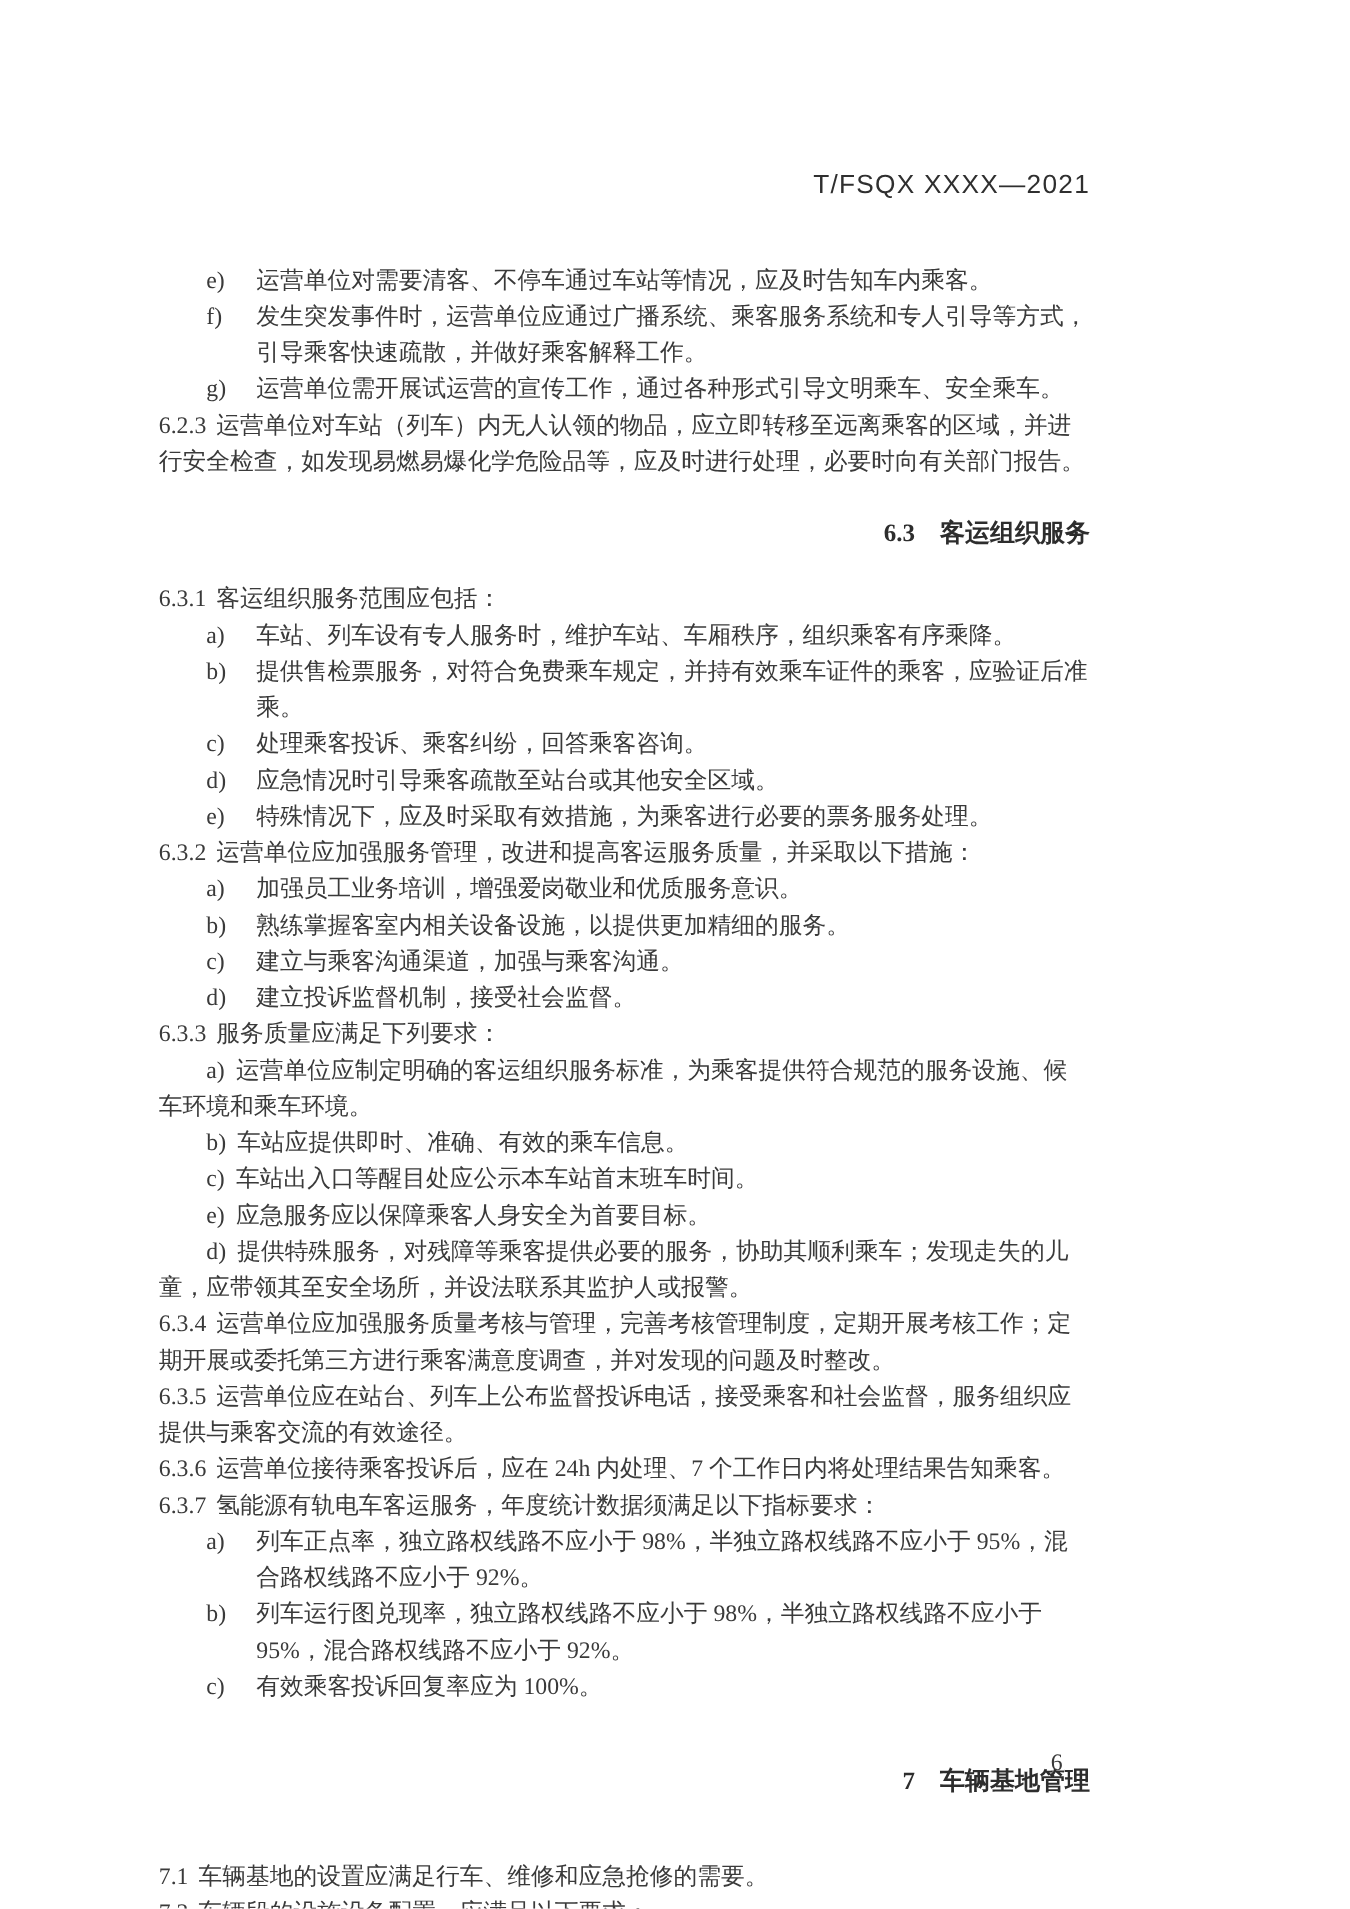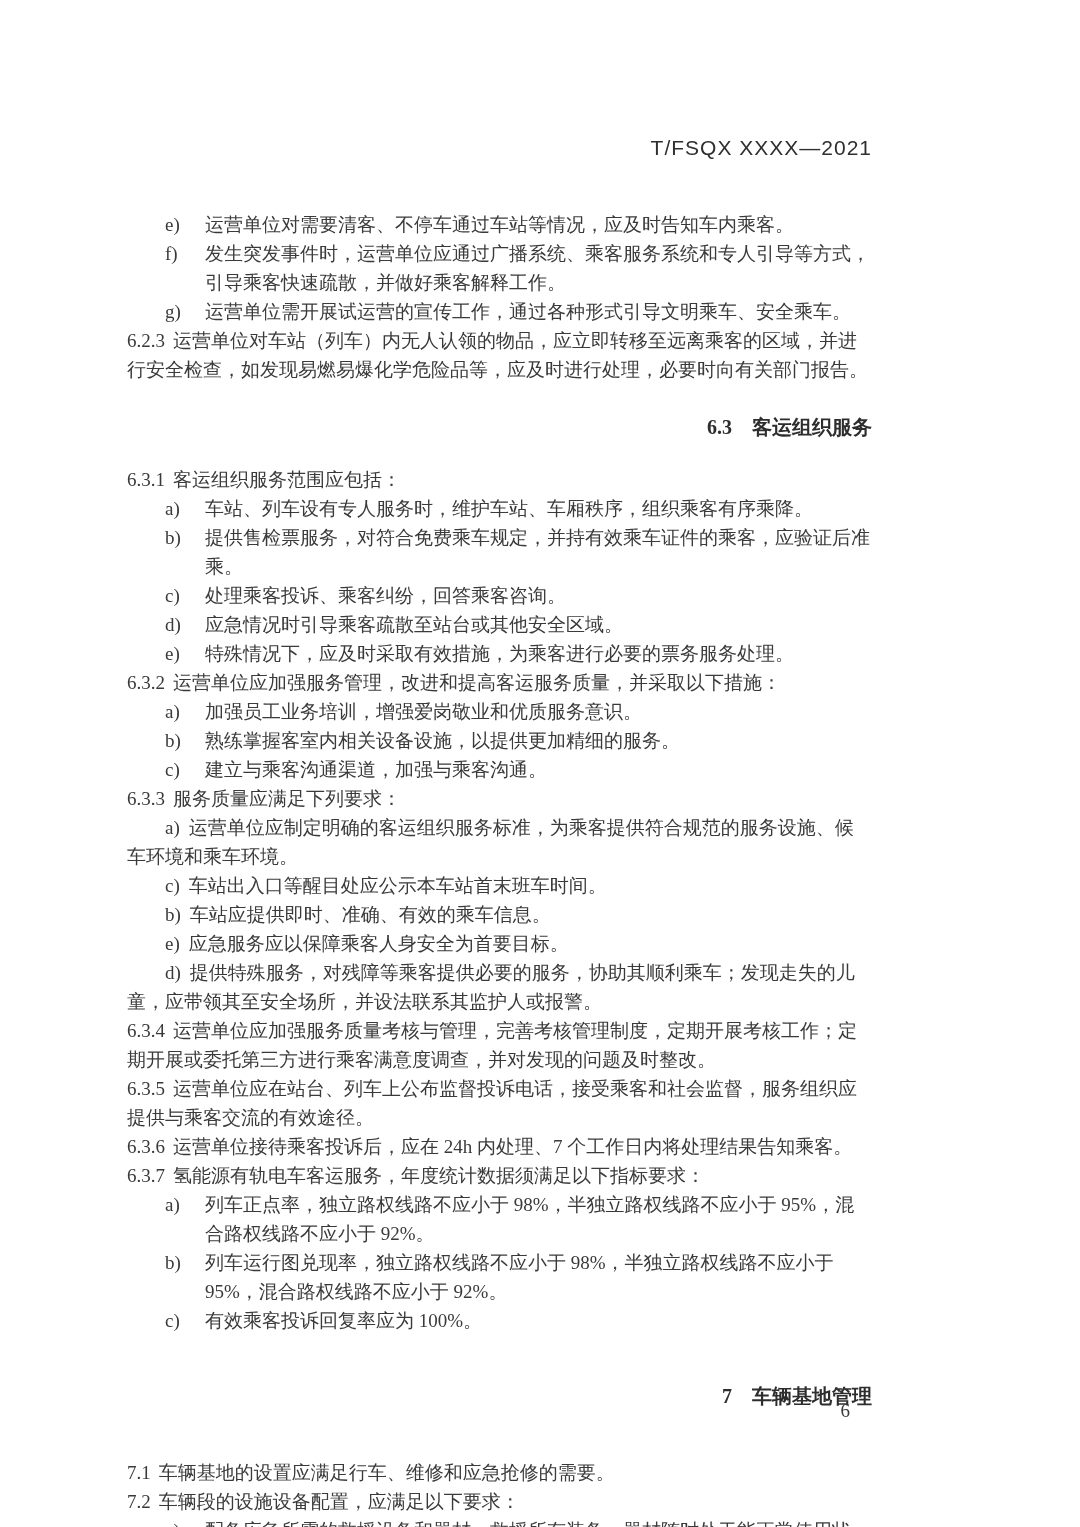--- a/index.html
+++ b/index.html
@@ -110,32 +110,35 @@
     </p>
     <div class="hang">
       <span class="hang-label">a)</span><span>加强员工业务培训，增强爱岗敬业和优质服务意识。</span>
     </div>
     <div class="hang">
       <span class="hang-label">b)</span><span>熟练掌握客室内相关设备设施，以提供更加精细的服务。</span>
     </div>
     <div class="hang">
       <span class="hang-label">c)</span><span>建立与乘客沟通渠道，加强与乘客沟通。</span>
     </div>
+    <div class="hang">
+      <span class="hang-label">d)</span><span>建立投诉监督机制，接受社会监督。</span>
+    </div>
 
     <p class="clause">
       <span class="cnum">6.3.3</span><span>服务质量应满足下列要求：</span>
     </p>
     <p class="sub-indent">
       <span class="sub-label">a)</span><span>运营单位应制定明确的客运组织服务标准，为乘客提供符合规范的服务设施、候车环境和乘车环境。</span>
     </p>
     <p class="sub-indent">
-      <span class="sub-label">c)</span><span>车站出入口等醒目处应公示本车站首末班车时间。</span>
+      <span class="sub-label">b)</span><span>车站应提供即时、准确、有效的乘车信息。</span>
     </p>
     <p class="sub-indent">
-      <span class="sub-label">b)</span><span>车站应提供即时、准确、有效的乘车信息。</span>
+      <span class="sub-label">c)</span><span>车站出入口等醒目处应公示本车站首末班车时间。</span>
     </p>
     <p class="sub-indent">
       <span class="sub-label">e)</span><span>应急服务应以保障乘客人身安全为首要目标。</span>
     </p>
     <p class="sub-indent">
       <span class="sub-label">d)</span><span>提供特殊服务，对残障等乘客提供必要的服务，协助其顺利乘车；发现走失的儿童，应带领其至安全场所，并设法联系其监护人或报警。</span>
     </p>
 
     <p class="clause">
       <span class="cnum">6.3.4</span><span>运营单位应加强服务质量考核与管理，完善考核管理制度，定期开展考核工作；定期开展或委托第三方进行乘客满意度调查，并对发现的问题及时整改。</span>

